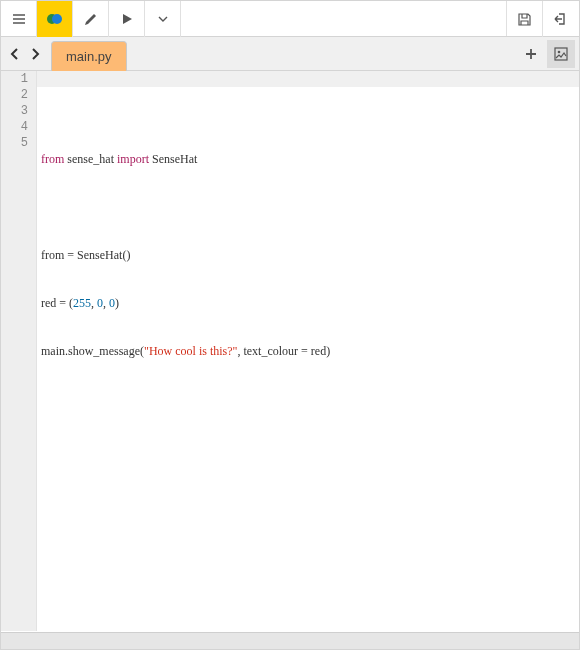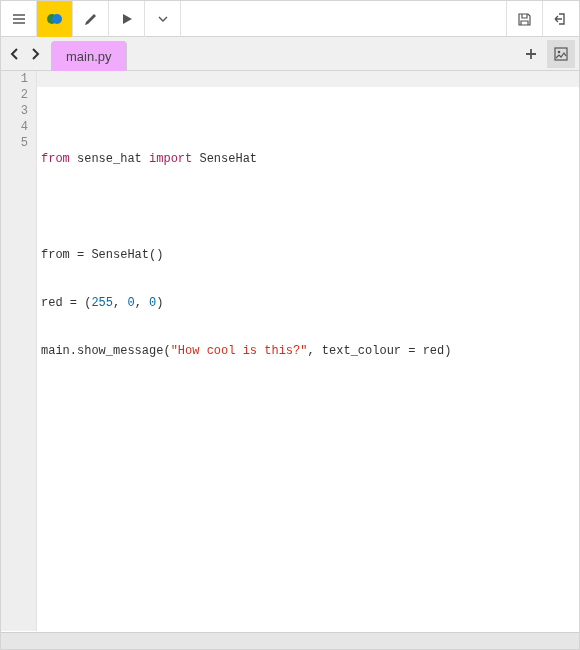--- a/index.html
+++ b/index.html
@@ -33,21 +33,21 @@
     padding: 0 4px 0 4px;
     background: #f0f0f0;
     border-bottom: 1px solid #d4d4d4;
   }
   .nav-btn {
     width: 20px; height: 28px;
     display: flex; align-items: center; justify-content: center;
     color: #333; cursor: pointer;
   }
   .tab {
-    background: #f0abfc;
+    background: #fdba74;
     border: 1px solid #c9c9c9;
     border-bottom: none;
     border-top-left-radius: 4px;
     border-top-right-radius: 4px;
     height: 30px; margin-top: 4px; margin-left: 6px;
     padding: 0 14px;
     display: flex; align-items: center;
     font-size: 13px; color: #444;
     cursor: pointer;
   }
@@ -66,21 +66,21 @@
   .gutter {
     width: 36px; background: #eeeeee;
     border-right: 1px solid #e2e2e2;
     font-family: Menlo, Consolas, "Courier New", monospace;
     font-size: 12px; color: #888;
     text-align: right; padding-right: 8px; padding-top: 0px;
     line-height: 16px;
   }
   .code {
     flex: 1; position: relative;
-    font-family: Liberation Mono, monospace;
+    font-family: Liberation Serif, serif;
     font-size: 12px; color: #333;
     line-height: 16px;
     padding-left: 4px;
     white-space: pre;
   }
   .hl-line {
     position: absolute; left: 0; right: 0; top: 0; height: 16px;
     background: #f0f0f0; z-index: 0;
   }
   .code-lines { position: relative; z-index: 1; }

